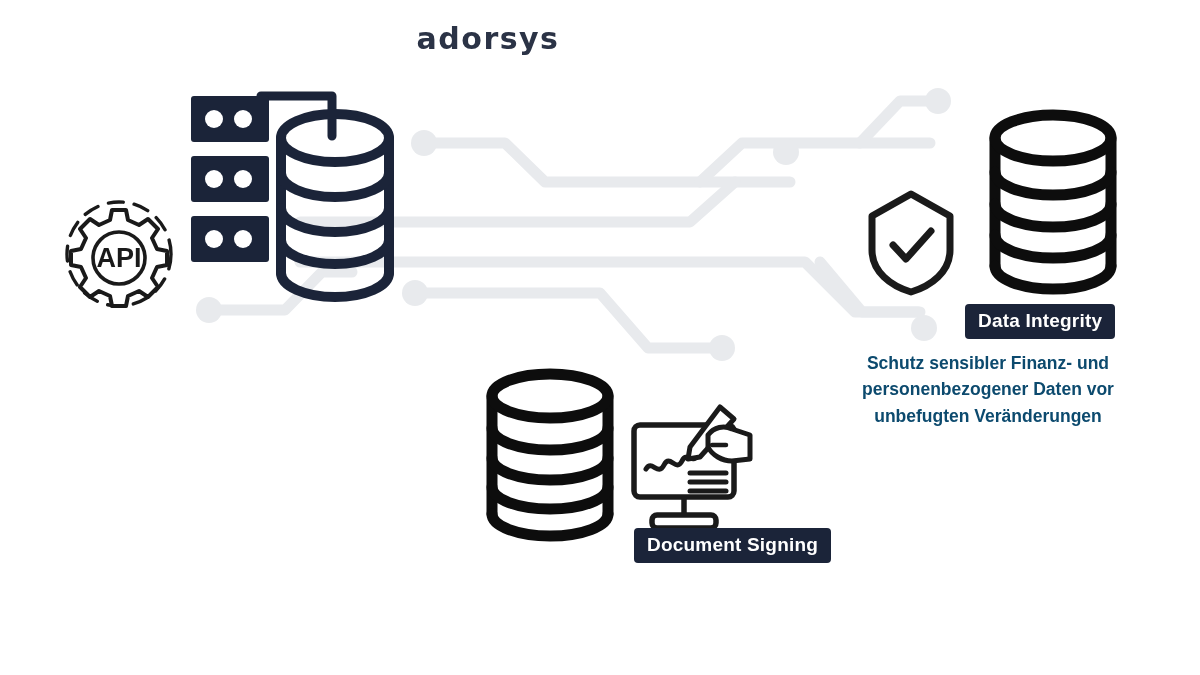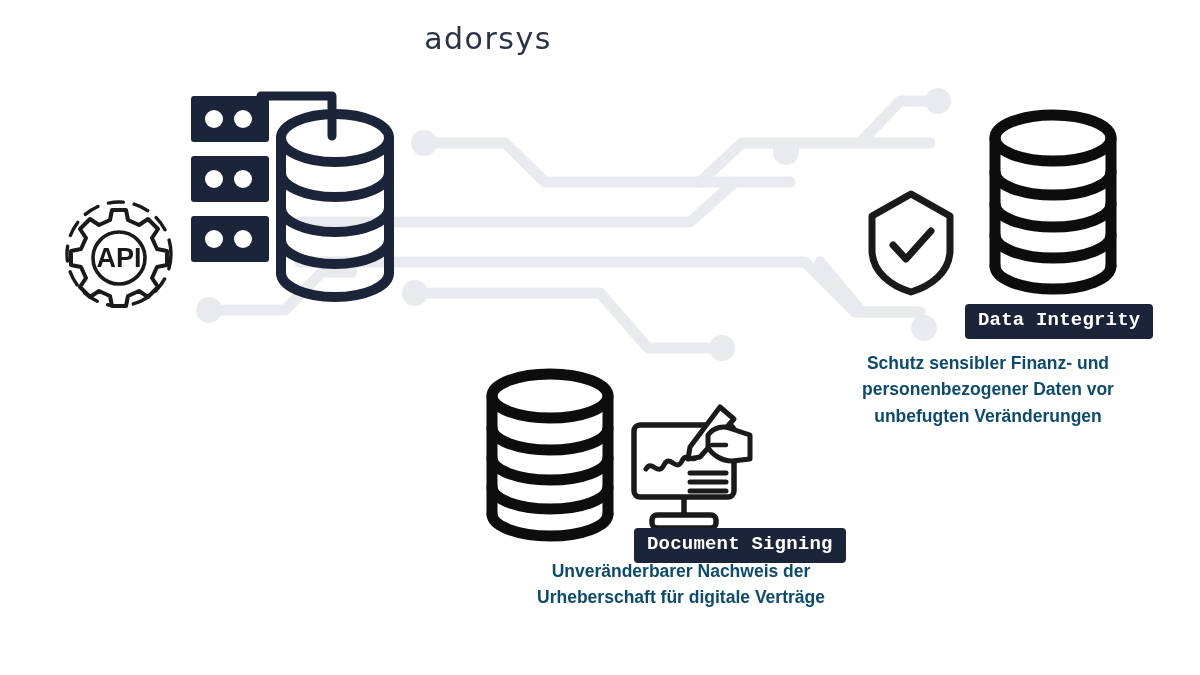--- a/index.html
+++ b/index.html
@@ -21,21 +21,21 @@
   }
 
   
   #brand-logo {
     position: absolute;
     left: 0;
     top: 24px;
     width: 976px;
     text-align: center;
     font-size: 30px;
-    font-weight: 400;
+    font-weight: 700;
     letter-spacing: 1.5px;
     color: #2b3346;
     font-family: "DejaVu Sans", sans-serif;
     line-height: 1;
   }
 
   
   #circuit-layer {
     position: absolute;
     left: 0; top: 0;
@@ -56,21 +56,21 @@
     color: #ffffff;
     font-weight: 700;
     font-size: 19px;
     letter-spacing: .2px;
     padding: 6px 13px 7px 13px;
     border-radius: 4px;
     white-space: nowrap;
     line-height: 1.15;
   }
 
-  .badge-wrap { position: absolute; z-index: 4; font-family: Liberation Mono, monospace; }
+  .badge-wrap { position: absolute; z-index: 4; }
 
   
   .caption {
     position: absolute;
     z-index: 4;
     color: #0c4a6e;
     font-weight: 700;
     font-size: 17.5px;
     line-height: 1.5;
     text-align: center;
@@ -248,16 +248,14 @@
         <path d="M 84 42 L 98 42" fill="none" stroke="#1a1a1a" stroke-width="4.5" stroke-linecap="round"></path>
       </svg>
 
     </div>
   </div>
 
   <div id="badge-signing" class="badge-wrap">
     <span class="badge">Document Signing</span>
   </div>
 
-  <div id="caption-signing" class="caption">Unveränderbarer Nachweis der
-Urheberschaft für digitale Verträge</div>
 
 </div>
 
 </body></html>

